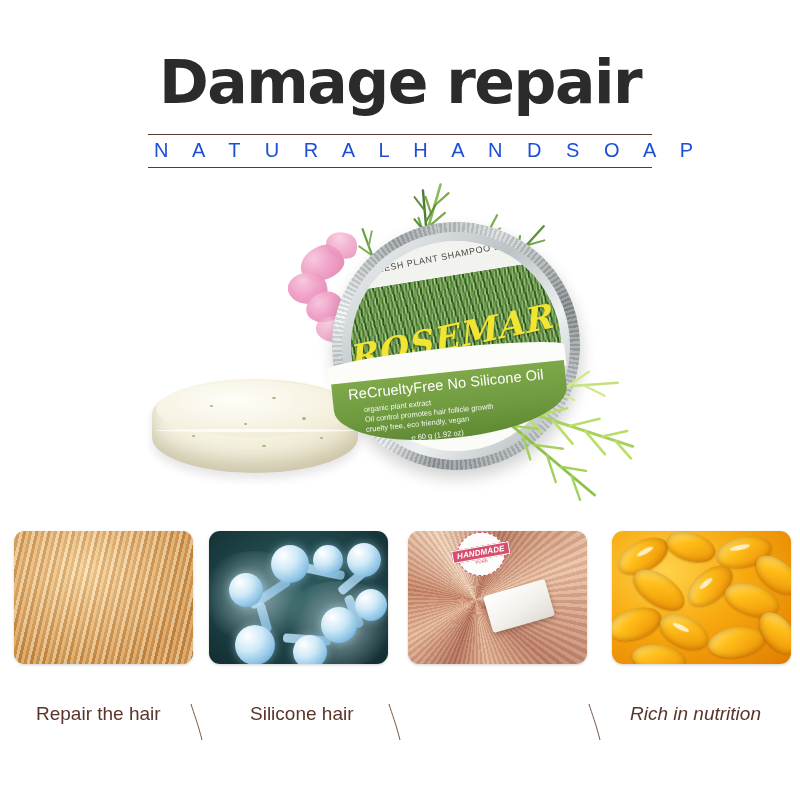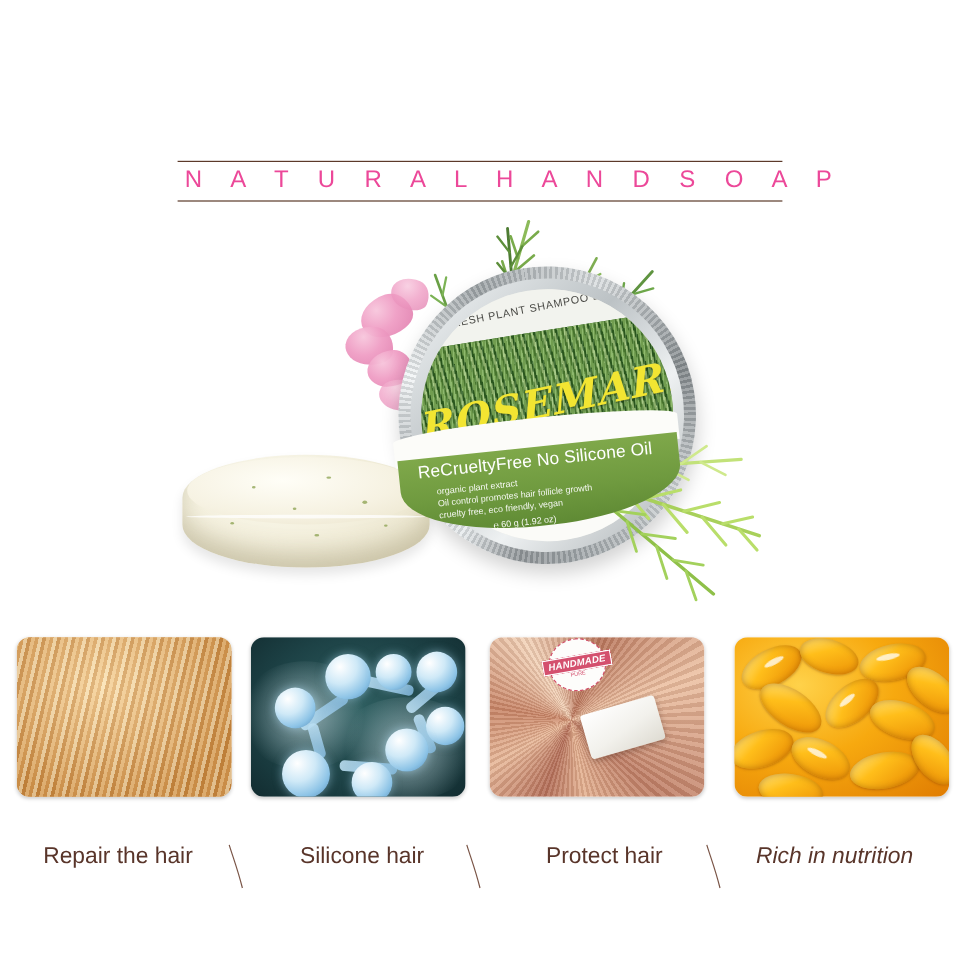--- a/index.html
+++ b/index.html
@@ -38,21 +38,21 @@
   }
   .rule {
     height: 1px;
     background: #5c3a2a;
     width: 100%;
   }
   .subtitle {
     font-family: "Liberation Sans", sans-serif;
     font-size: 20px;
     letter-spacing: 9.5px;
-    color: #ec4899;
+    color: #1d4ed8;
     text-align: center;
     padding: 5px 0 6px 6px;
     white-space: nowrap;
     line-height: 1.05;
   }
 
   
   .hero {
     position: absolute;
     left: 0;
@@ -460,20 +460,21 @@
   .divider svg { display: block; }
   .d1 { left: 190px; }
   .d2 { left: 388px; }
   .d3 { left: 588px; }
 </style>
 </head>
 <body>
 
 <div id="page">
 
+  <div class="title">Damage repair</div>
 
   <div class="subtitle-block">
     <div class="rule"></div>
     <div class="subtitle">N A T U R A L    H A N D    S O A P</div>
     <div class="rule"></div>
   </div>
 
   <div class="hero">
 
     <svg width="800" height="350" style="position:absolute;left:0;top:0;">
@@ -687,21 +688,20 @@
         <div class="cap-hl" style="left:118px;top:14px;width:20px;height:5px;transform:rotate(-12deg);"></div>
         <div class="cap-hl" style="left:86px;top:50px;width:16px;height:5px;transform:rotate(-40deg);"></div>
         <div class="cap-hl" style="left:60px;top:94px;width:18px;height:5px;transform:rotate(26deg);"></div>
       </div>
     </div>
   </div>
 
   <div class="captions">
     <div class="caption c1">Repair the hair</div>
     <div class="caption c2">Silicone hair</div>
-    <div class="caption c3">Protect hair</div>
     <div class="caption c4">Rich in nutrition</div>
 
     <div class="divider d1">
       <svg width="14" height="40" viewBox="0 0 14 40">
           <path d="M1,2 C4,12 8,22 12,38" stroke="#7a5547" stroke-width="1" fill="none"></path>
         </svg>
     </div>
     <div class="divider d2">
       <svg width="14" height="40" viewBox="0 0 14 40">
           <path d="M1,2 C4,12 8,22 12,38" stroke="#7a5547" stroke-width="1" fill="none"></path>

